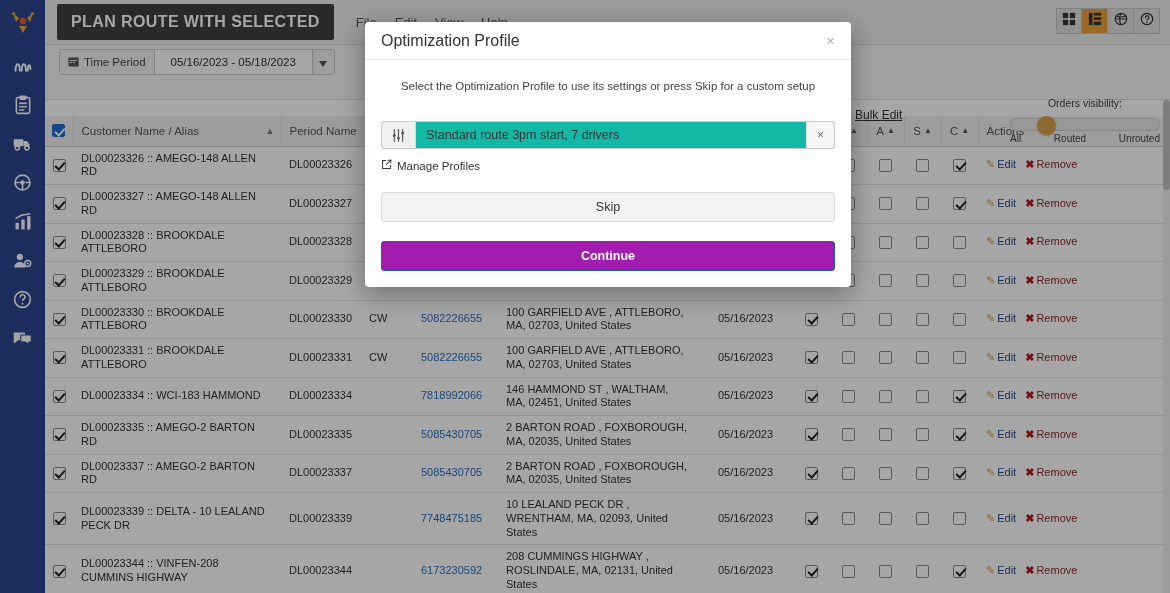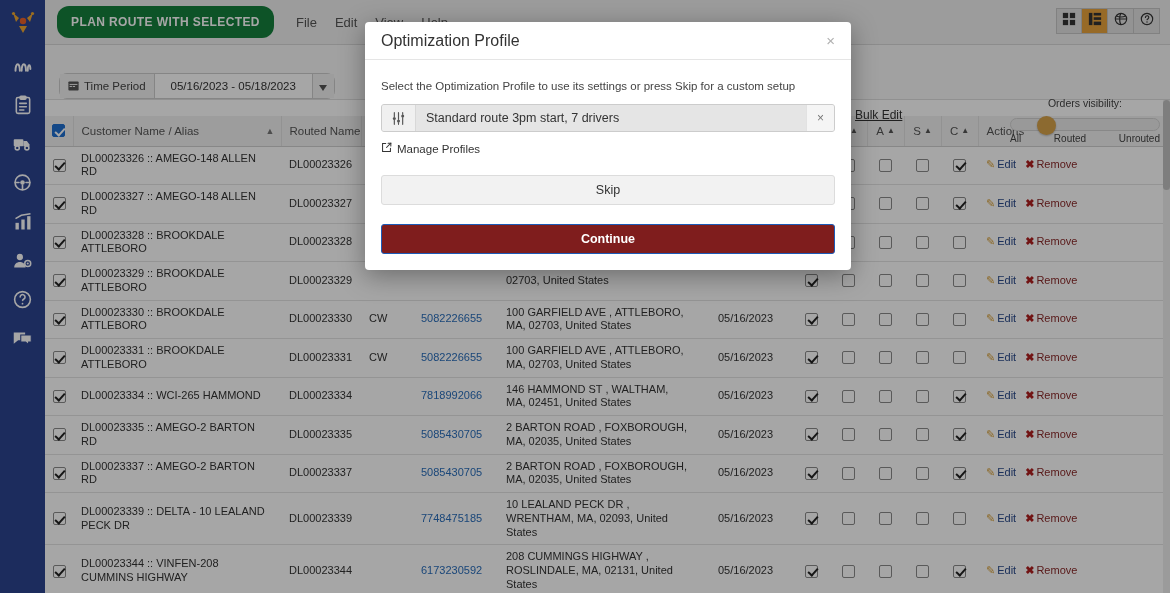--- a/index.html
+++ b/index.html
@@ -33,44 +33,44 @@
   .side-item svg { display:block; }
 
   
   .topbar {
     position: absolute; left: 45px; top: 0; width: 1125px; height: 45px;
     background: #f0f0f0; border-bottom: 1px solid #d8d8d8;
     display: flex; align-items: center; z-index: 6;
   }
   .plan-btn {
     margin-left: 12px;
-    background: #15803d; color: #fff;
-    font-size: 12px; font-weight: bold; letter-spacing: .4px;
-    padding: 9px 14px; border: none; border-radius: 12px; cursor: pointer;
+    background: #404040; color: #fff;
+    font-size: 16px; font-weight: bold; letter-spacing: .4px;
+    padding: 9px 14px; border: none; border-radius: 2px; cursor: pointer;
     text-transform: uppercase;
   }
   .menu { display: flex; gap: 18px; margin-left: 22px; }
   .menu-item { font-size: 13px; color: #555; cursor: pointer; }
 
   .topright { position: absolute; right: 10px; top: 8px; display: flex; }
   .vbtn {
     width: 26px; height: 26px; background: #e2e2e2; border: 1px solid #c6c6c6;
     border-left: none; display: flex; align-items: center; justify-content: center; cursor: pointer;
   }
   .vbtn:first-child { border-left: 1px solid #c6c6c6; }
   .vbtn.active { background: #e8a33d; }
 
   
   .filterbar {
     position: absolute; left: 45px; top: 45px; width: 1125px; height: 55px;
     background: #f7f7f7; border-bottom: 1px solid #ddd; z-index: 6;
   }
   .tp-wrap {
-    position: absolute; left: 14px; top: 28px;
-    display: flex; height: 26px; border: 1px solid #ccc; background: #fff; border-radius: 8px;
+    position: absolute; left: 14px; top: 4px;
+    display: flex; height: 26px; border: 1px solid #ccc; background: #fff; border-radius: 3px;
   }
   .tp-label {
     display: flex; align-items: center; gap: 5px;
     padding: 0 8px; background: #f2f2f2; border-right: 1px solid #ccc;
     font-size: 11.5px; color: #444; white-space: nowrap;
   }
   .tp-value { display:flex; align-items:center; padding: 0 16px; font-size: 11.5px; color: #333; }
   .tp-caret { width: 22px; border-left: 1px solid #ccc; display:flex; align-items:center; justify-content:center; background:#f2f2f2; cursor:pointer; }
 
   .bulk-edit {
@@ -146,42 +146,42 @@
     background: #fff; border-radius: 4px; box-shadow: 0 6px 26px rgba(0,0,0,.35);
     z-index: 60;
   }
   .modal-head {
     height: 38px; display: flex; align-items: center; justify-content: space-between;
     padding: 0 16px; border-bottom: 1px solid #e5e5e5;
   }
   .modal-title { font-size: 16px; color: #333; }
   .modal-close { font-size: 15px; color: #b0b0b0; cursor: pointer; line-height: 1; }
   .modal-body { padding: 20px 16px 4px 16px; }
-  .modal-desc { font-size: 11.5px; color: #444; margin-bottom: 12px; }
+  .modal-desc { font-size: 11.5px; color: #444; margin-bottom: 29px; text-align: center; }
   .profile-row {
     display: flex; height: 28px; border: 1px solid #ccc; border-radius: 3px; overflow: hidden;
-    background: #e5e5e5;
+    background: #14b8a6;
   }
   .profile-icon {
     width: 34px; display:flex; align-items:center; justify-content:center;
     background: #f0f0f0; border-right: 1px solid #d8d8d8;
   }
   .profile-val { flex: 1; display: flex; align-items: center; padding: 0 10px; font-size: 12.5px; color: #333; }
   .profile-clear { width: 28px; display:flex; align-items:center; justify-content:center; font-size: 12px; color:#777; cursor:pointer; background:#f5f5f5; border-left:1px solid #e2e2e2;}
   .manage {
     display: flex; align-items: center; gap: 5px; margin-top: 10px;
     font-size: 11.5px; color: #333; cursor: pointer;
   }
   .modal-foot { padding: 16px; display: flex; justify-content: flex-end; gap: 19px; flex-direction: column; }
   .btn-skip {
     background: #f2f2f2; border: 1px solid #dcdcdc; color: #333;
     font-size: 12.5px; padding: 7px 16px; border-radius: 3px; cursor: pointer;
   }
   .btn-continue {
-    background: #7f1d1d; border: 1px solid #1c5bb8; color: #fff; font-weight: bold;
+    background: #a21caf; border: 1px solid #1c5bb8; color: #fff; font-weight: bold;
     font-size: 12.5px; padding: 7px 24px; border-radius: 3px; cursor: pointer;
   }
 </style>
 </head>
 <body>
 
 <div id="root">
 
   <div class="sidebar">
     <div class="side-logo">
@@ -378,21 +378,21 @@
       <thead>
         <tr>
           <th class="ctr">
             <span class="cb blue on"></span>
           </th>
           <th>
             <span>Customer Name / Alias</span>
             <span class="sort-caret">▲</span>
           </th>
           <th>
-            <span>Routed Name</span>
+            <span>Period Name</span>
           </th>
           <th></th>
           <th></th>
           <th></th>
           <th class="ctr">
             <span class="sort-caret" style="right:8px">▲</span>
           </th>
           <th class="ctr">
             <span class="th-flex">
                 <span>P</span>
@@ -514,21 +514,21 @@
             <td class="ctr">05/16/2023</td>
             <td class="ctr"><span class="cb on"></span></td>
             <td class="ctr"><span class="cb "></span></td>
             <td class="ctr"><span class="cb "></span></td>
             <td class="ctr"><span class="cb "></span></td>
             <td class="ctr"><span class="cb "></span></td>
             <td class="act"><a><span class="ic-pencil">✎</span><span>Edit</span></a><a class="rm"><span class="ic-x">✖</span><span>Remove</span></a></td>
           </tr>
           <tr>
             <td class="ctr"><span class="cb on"></span></td>
-            <td>DL00023334 :: WCI-265 HAMMOND</td>
+            <td>DL00023334 :: WCI-183 HAMMOND</td>
             <td>DL00023334</td>
             <td></td>
             <td class="phone"><a>7818992066</a></td>
             <td class="addr">146 HAMMOND ST , WALTHAM, MA, 02451, United States</td>
             <td class="ctr">05/16/2023</td>
             <td class="ctr"><span class="cb on"></span></td>
             <td class="ctr"><span class="cb "></span></td>
             <td class="ctr"><span class="cb "></span></td>
             <td class="ctr"><span class="cb "></span></td>
             <td class="ctr"><span class="cb on"></span></td>

